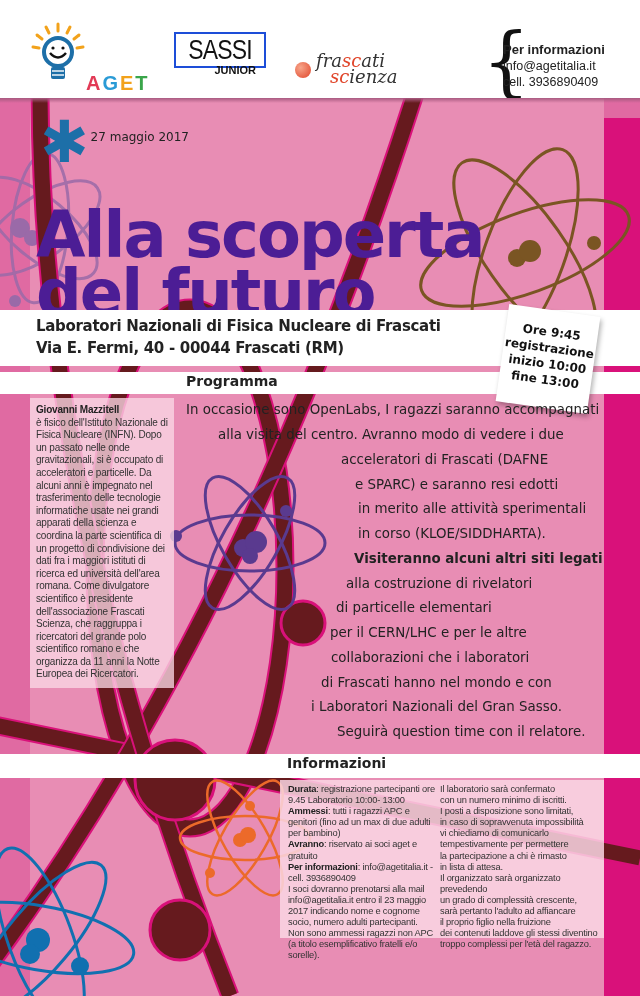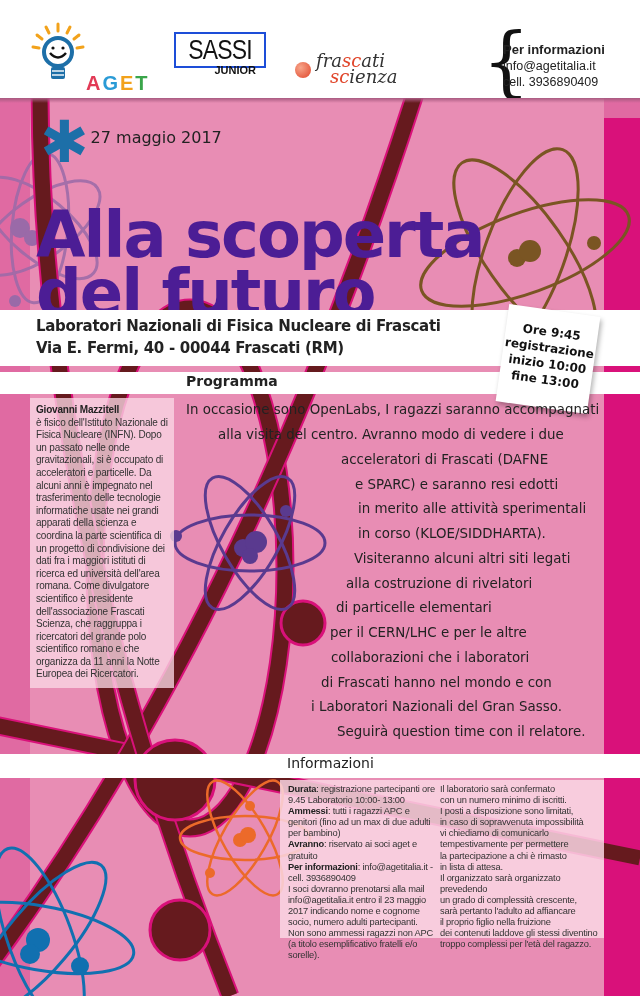--- a/index.html
+++ b/index.html
@@ -29,39 +29,39 @@
   .poster { position: absolute; left: 0; top: 98px; width: 640px; height: 898px; background: #e88db4; overflow: hidden; }
   .left-band { position: absolute; left: 0; top: 0; width: 30px; height: 898px; background: #e06aa2; }
   .right-band { position: absolute; left: 604px; top: 0; width: 36px; height: 898px; background: #d9117a; }
   .right-band-top { position: absolute; left: 604px; top: 0; width: 36px; height: 20px; background: #e06aa2; }
   .top-shade { position: absolute; left: 0; top: 0; width: 640px; height: 5px; background: linear-gradient(#a85a80, rgba(232,141,180,0)); }
 
   .deco { position: absolute; left: 0; top: 0; width: 640px; height: 898px; }
 
   .date-row { position: absolute; left: 40px; top: 14px; display: flex; align-items: center; }
   .asterisk { font-family: "DejaVu Sans", sans-serif; font-weight: bold; font-size: 58px; line-height: 40px; color: #1d6fa8; margin-top: 10px; }
-  .date { font-family: "DejaVu Sans", sans-serif; font-size: 16px; color: #222; margin-left: 2px; }
+  .date { font-family: "DejaVu Sans", sans-serif; font-size: 12px; color: #222; margin-left: 2px; }
   .title { position: absolute; left: 36px; top: 74px; font-family: "DejaVu Sans", sans-serif; font-weight: bold; font-size: 64px; line-height: 58px; color: #4c1d95; letter-spacing: -2px; margin-top: 34px; }
 
   .venue-band { position: absolute; left: 0; top: 212px; width: 640px; height: 56px; background: #fff; }
   .venue { position: absolute; left: 36px; top: 217px; font-family: "DejaVu Sans", sans-serif; font-weight: bold; font-size: 15px; line-height: 22px; color: #222; letter-spacing: -0.3px; }
 
   .prog-band { position: absolute; left: 0; top: 274px; width: 640px; height: 22px; background: #fff; }
   .prog-title { position: absolute; left: 186px; top: 275px; font-family: "DejaVu Sans", sans-serif; font-weight: bold; font-size: 14px; color: #222; }
 
   .note { position: absolute; left: 502px; top: 212px; width: 92px; height: 98px; background: #fff; transform: rotate(8deg); box-shadow: 2px 3px 5px rgba(0,0,0,0.3); text-align: center; padding-top: 14px; font-family: "DejaVu Sans", sans-serif; font-weight: bold; font-size: 12px; line-height: 16px; color: #111; }
 
   .bio { position: absolute; left: 30px; top: 300px; width: 144px; height: 290px; background: rgba(250,215,228,0.78); padding: 6px 4px 4px 6px; font-family: "Liberation Sans", sans-serif; font-size: 10px; line-height: 12.6px; color: #333; letter-spacing: -0.2px; }
   .bio .name { font-weight: bold; color: #222; }
 
   .prog-text { position: absolute; left: 0; top: 300px; width: 620px; font-family: "DejaVu Sans", sans-serif; font-size: 13.4px; line-height: 24.8px; color: #222; }
   .prog-text div { position: absolute; white-space: nowrap; }
 
   .info-band { position: absolute; left: 0; top: 656px; width: 640px; height: 24px; background: #fff; }
-  .info-title { position: absolute; left: 287px; top: 657px; font-family: "DejaVu Sans", sans-serif; font-weight: normal; font-size: 14px; color: #222; }
+  .info-title { position: absolute; left: 287px; top: 657px; font-family: "DejaVu Sans", sans-serif; font-weight: bold; font-size: 14px; color: #222; }
 
   .info-box { position: absolute; left: 280px; top: 682px; width: 324px; height: 158px; background: rgba(250,215,228,0.85); font-family: "Liberation Sans", sans-serif; font-size: 9.3px; line-height: 11.1px; color: #333; letter-spacing: -0.2px; }
   .info-col1 { position: absolute; left: 8px; top: 4px; width: 152px; }
   .info-col2 { position: absolute; left: 160px; top: 4px; width: 162px; }
   .info-col1 b { color: #222; }
 </style>
 </head>
 <body>
 
 <div class="header">
@@ -211,21 +211,21 @@
     <span>è fisico dell'Istituto Nazionale di Fisica Nucleare (INFN). Dopo un passato nelle onde gravitazionali, si è occupato di acceleratori e particelle. Da alcuni anni è impegnato nel trasferimento delle tecnologie informatiche usate nei grandi apparati della scienza e coordina la parte scientifica di un progetto di condivisione dei dati fra i maggiori istituti di ricerca ed università dell'area romana. Come divulgatore scientifico è presidente dell'associazione Frascati Scienza, che raggruppa i ricercatori del grande polo scientifico romano e che organizza da 11 anni la Notte Europea dei Ricercatori.</span>
   </div>
 
   <div class="prog-text">
     <div style="left:186px;top:0px;">In occasione sono OpenLabs, I ragazzi saranno accompagnati</div>
     <div style="left:186px;top:25px;margin-left:32px;">alla visita del centro. Avranno modo di vedere i due</div>
     <div style="left:341px;top:50px;">acceleratori di Frascati (DAFNE</div>
     <div style="left:355px;top:75px;">e SPARC) e saranno resi edotti</div>
     <div style="left:358px;top:99px;">in merito alle attività sperimentali</div>
     <div style="left:358px;top:124px;">in corso (KLOE/SIDDHARTA).</div>
-    <div style="left:354px;top:149px;">Visiteranno alcuni altri siti legati</div>
+    <div style="left:354px;top:149px;font-weight:bold;">Visiteranno alcuni altri siti legati</div>
     <div style="left:346px;top:174px;">alla costruzione di rivelatori</div>
     <div style="left:336px;top:198px;">di particelle elementari</div>
     <div style="left:330px;top:223px;">per il CERN/LHC e per le altre</div>
     <div style="left:331px;top:248px;">collaborazioni che i laboratori</div>
     <div style="left:321px;top:273px;">di Frascati hanno nel mondo e con</div>
     <div style="left:311px;top:297px;">i Laboratori Nazionali del Gran Sasso.</div>
     <div style="left:337px;top:322px;">Seguirà question time con il relatore.</div>
   </div>
 
   <div class="info-band"></div>

